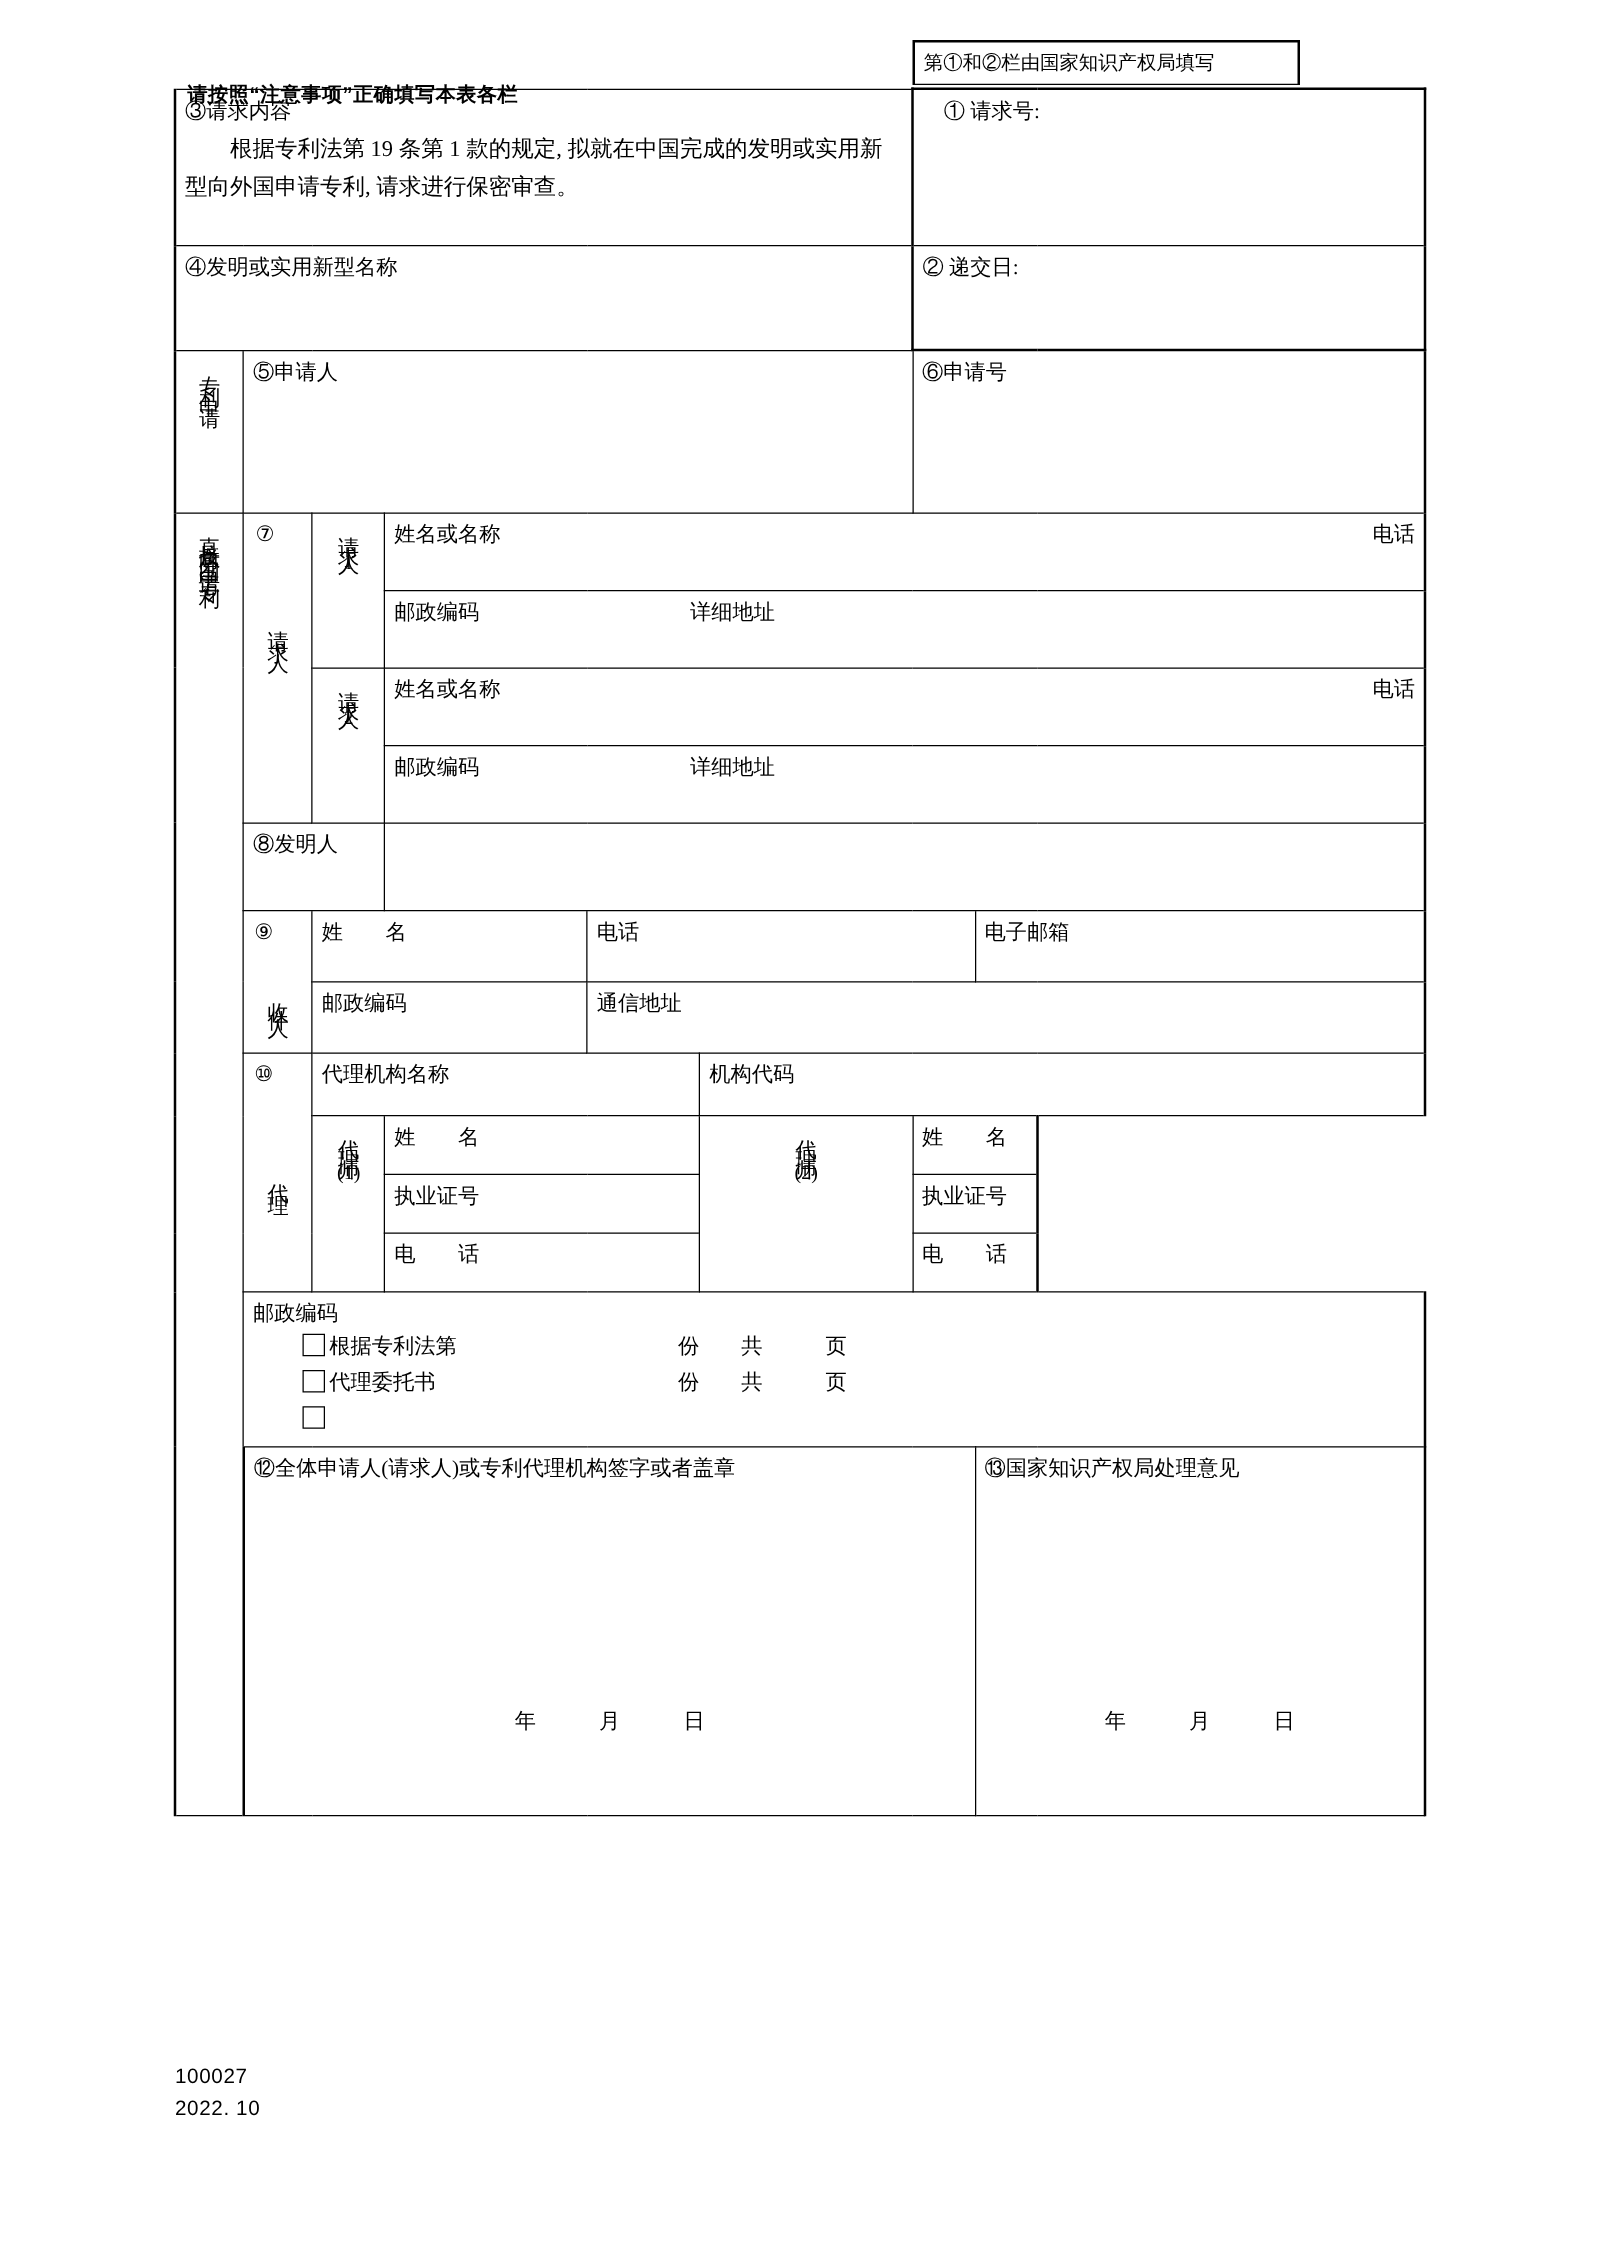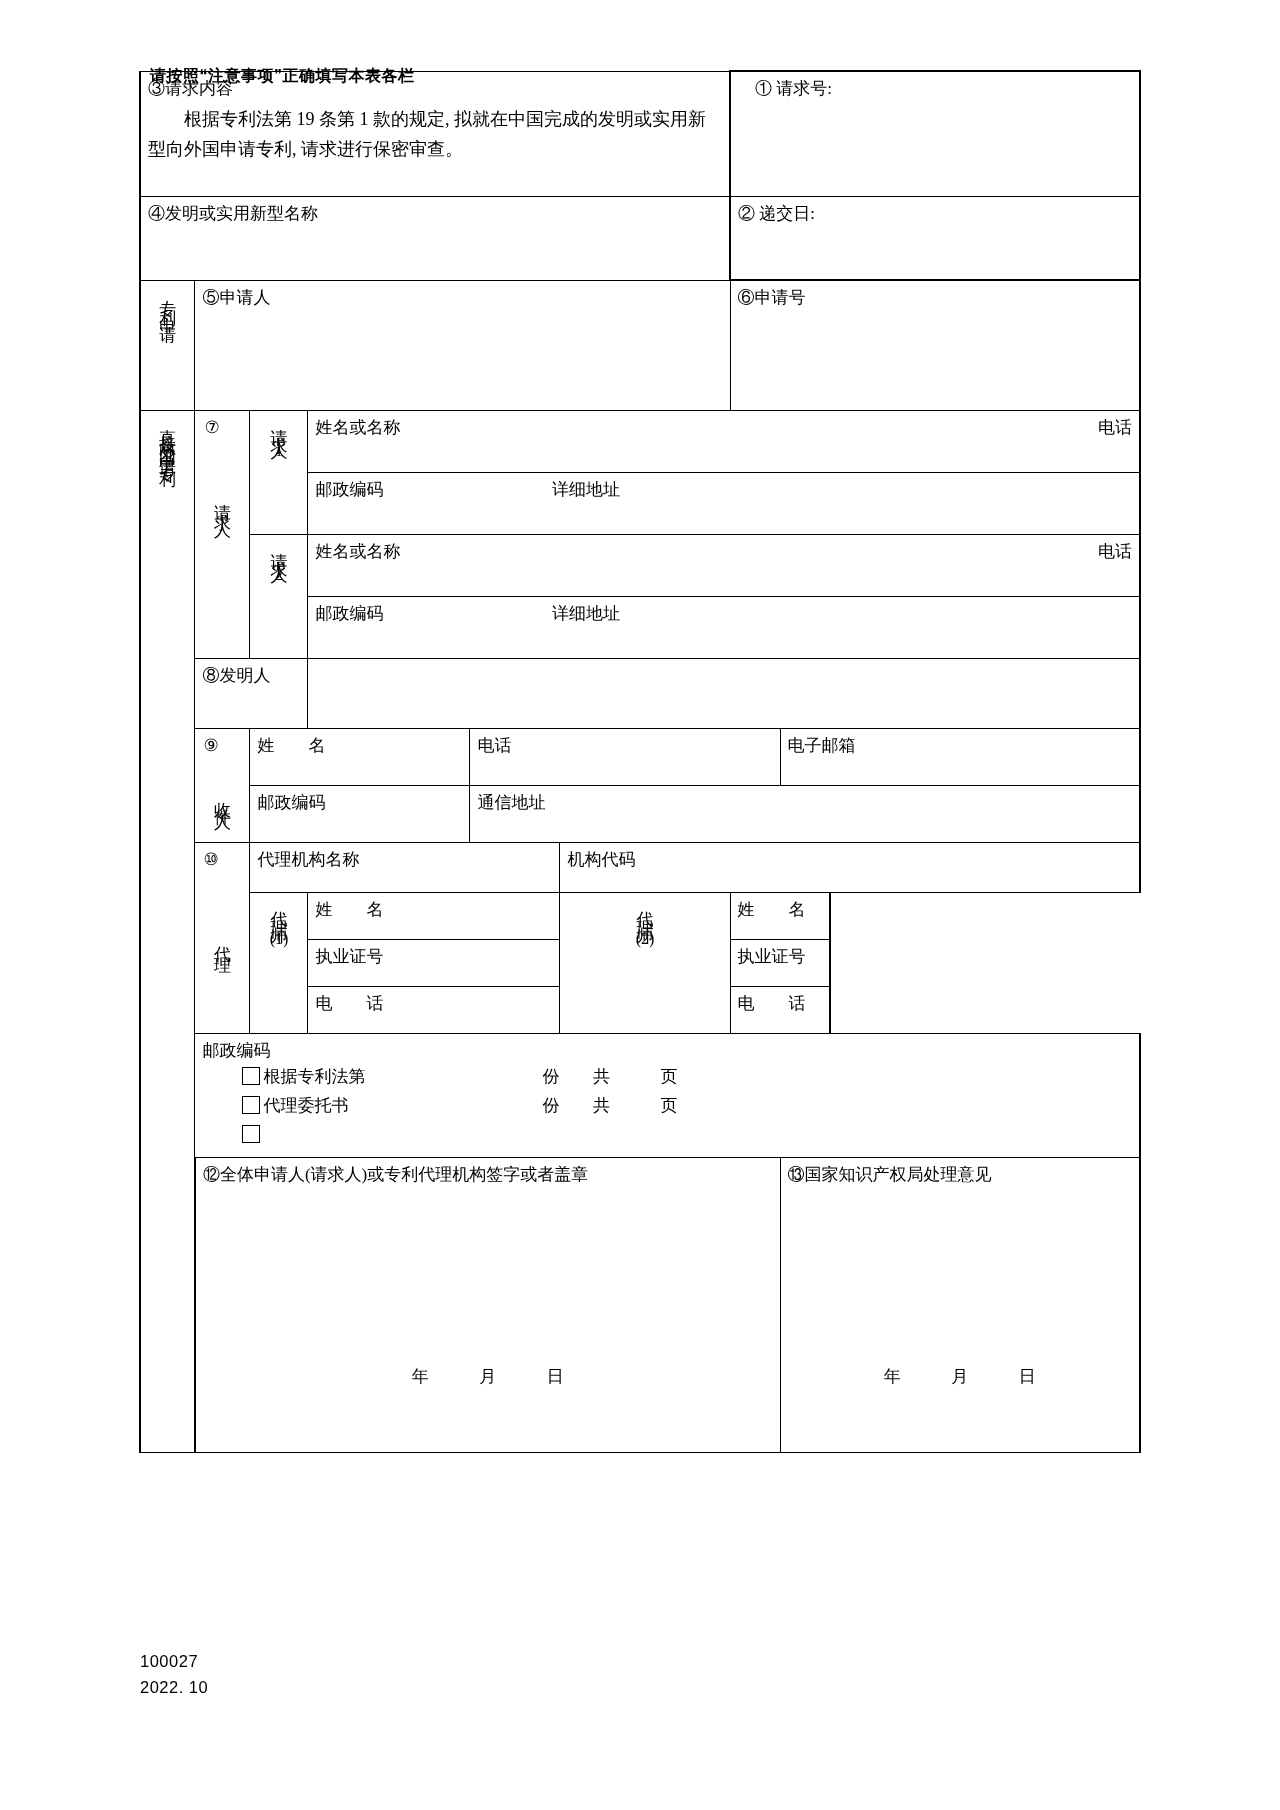--- a/index.html
+++ b/index.html
@@ -161,20 +161,21 @@
   .footer div { letter-spacing: 0.5px; }
 </style>
 </head>
 <body>
 
 <div class="page">
 
 
   <div class="header-row">
     <div class="instruction">请按照“注意事项”正确填写本表各栏</div>
+    <div class="office-note">第①和②栏由国家知识产权局填写</div>
   </div>
 
   <table class="form">
     <colgroup>
       <col style="width:55px">
       <col style="width:55px">
       <col style="width:58px">
       <col style="width:162px">
       <col style="width:90px">
       <col style="width:170px">

